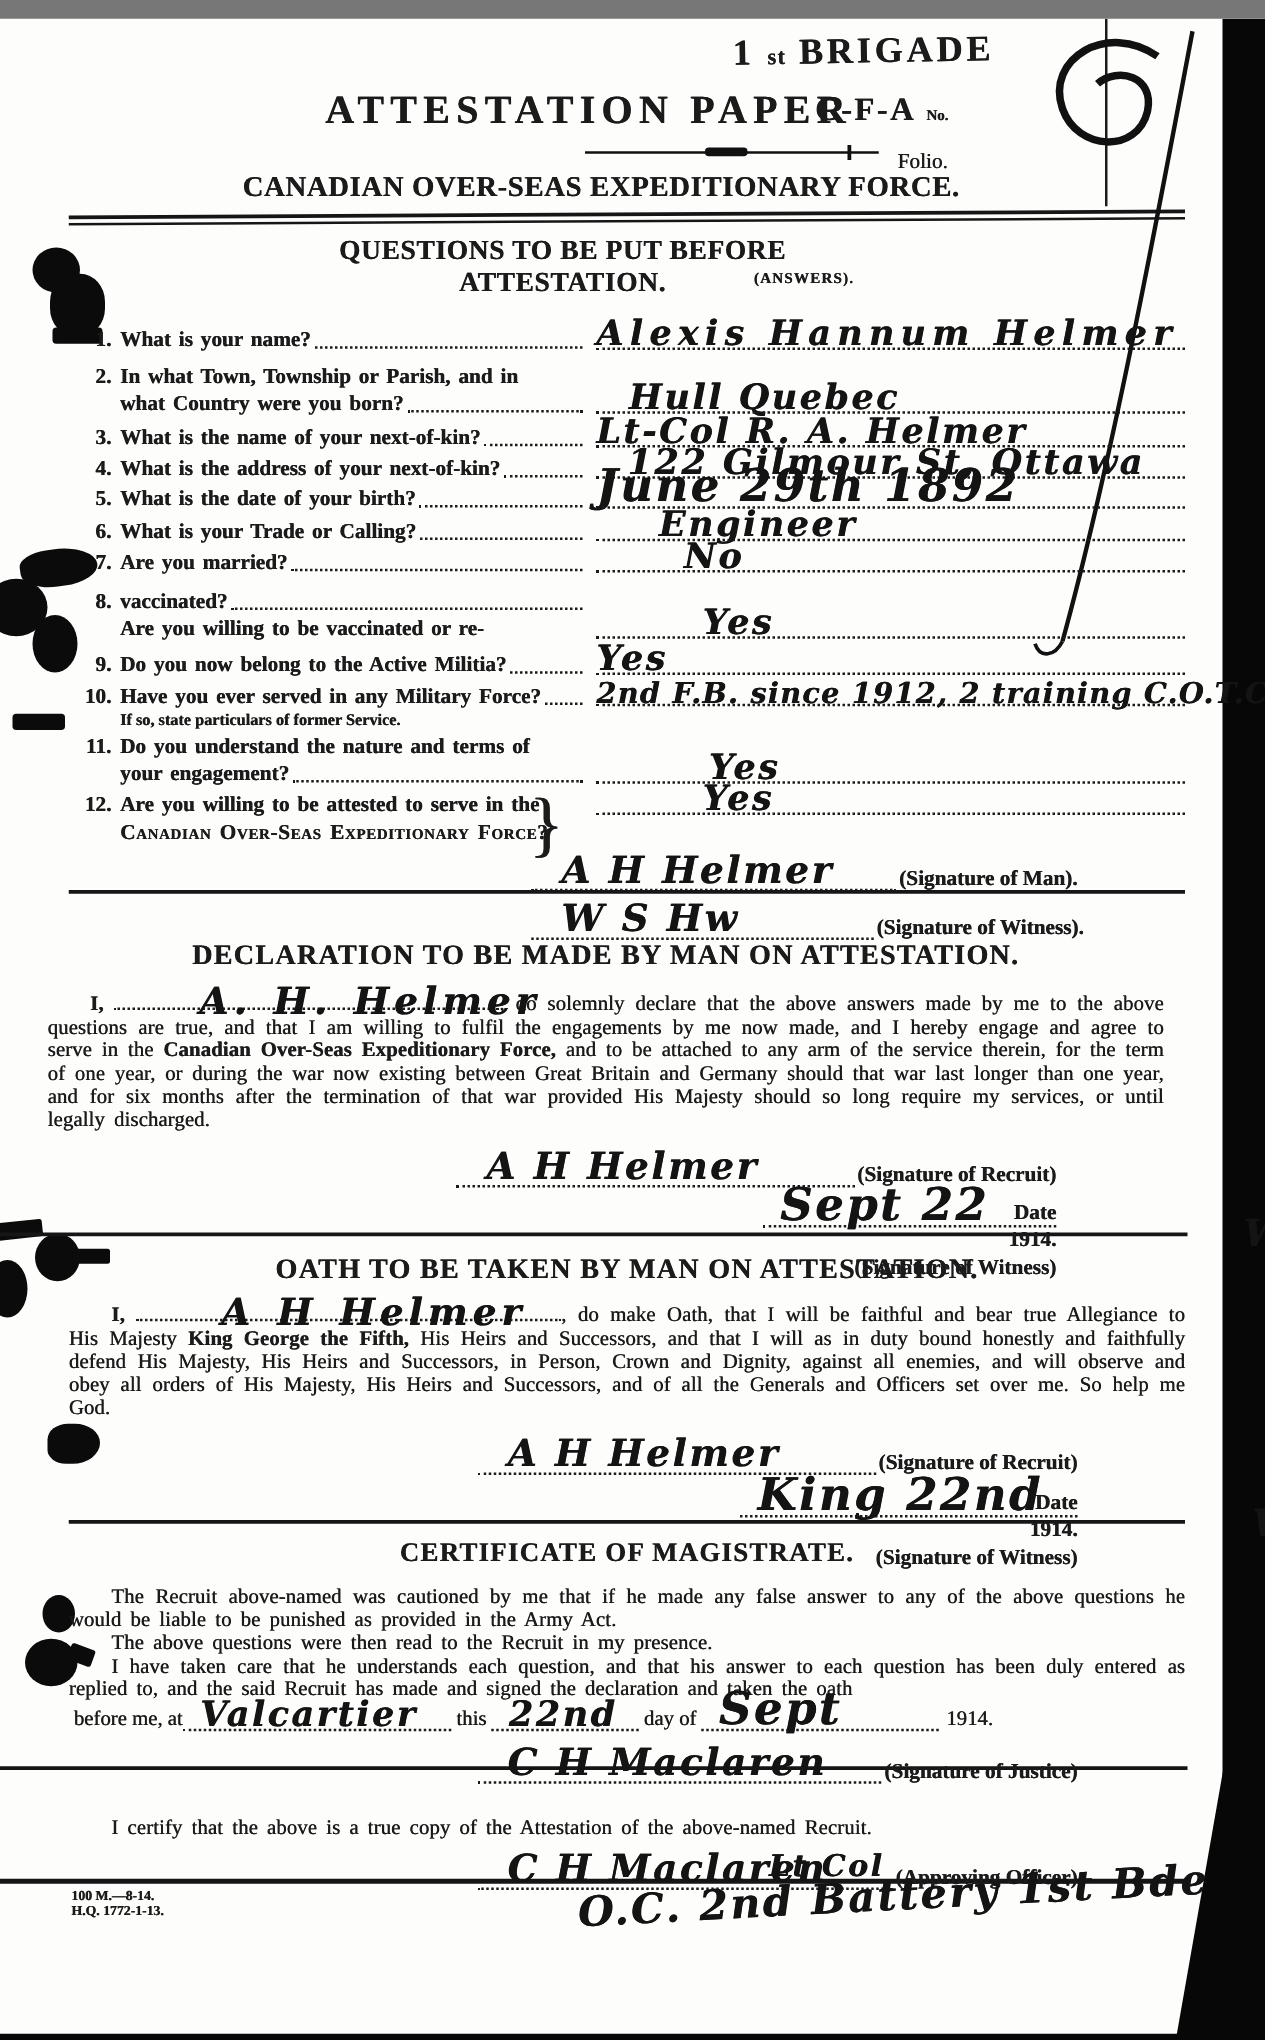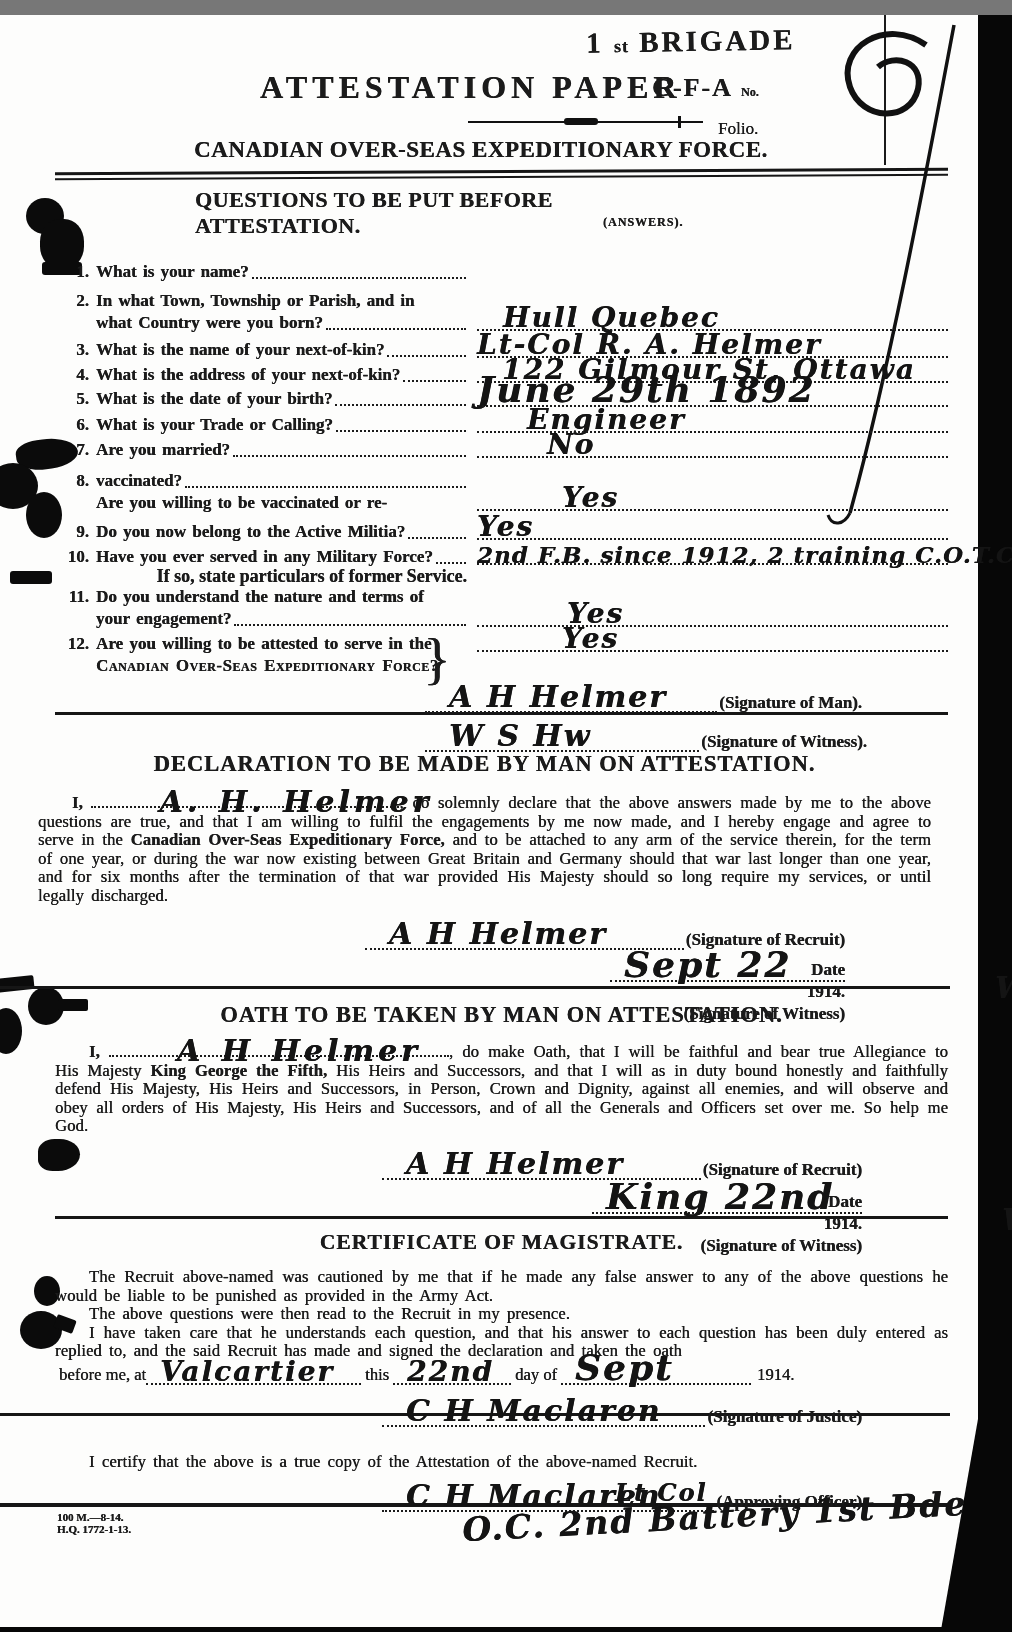--- a/index.html
+++ b/index.html
@@ -24,29 +24,29 @@
   .no-label{position:absolute;left:741px;top:70px;font-size:12px;font-weight:bold;}
   .folio{position:absolute;left:718px;top:104px;font-size:17px;}
   .subtitle{position:absolute;left:194px;top:122px;font-size:23px;font-weight:bold;letter-spacing:0.5px;white-space:nowrap;}
   .divider{position:absolute;left:468px;top:103px;width:235px;height:8px;}
   .divider .ln{position:absolute;left:0;top:3px;width:100%;height:2px;background:#111;}
   .divider .dm{position:absolute;left:96px;top:0;width:34px;height:7px;background:#111;border-radius:3px;}
   .divider .tk{position:absolute;left:210px;top:-2px;width:3px;height:12px;background:#111;}
   .flourish{position:absolute;left:758px;top:0;}
   
   .qsec{position:absolute;left:55px;top:172px;width:893px;}
-  .qhead{margin:0 0 0 140px;width:510px;font-size:22px;font-weight:bold;letter-spacing:0.5px;}
+  .qhead{margin:0 0 0 140px;width:510px;text-align:center;font-size:22px;font-weight:bold;letter-spacing:0.5px;}
   .anslabel{position:absolute;left:548px;top:28px;font-size:12px;font-weight:bold;letter-spacing:1px;}
   .qrows{margin-top:22px;}
   .qrow{display:flex;position:relative;align-items:flex-end;}
   .qnum{width:34px;text-align:right;padding-right:7px;font-size:17px;font-weight:bold;align-self:flex-start;line-height:22px;}
   .qcell{width:371px;}
   .qline{display:flex;font-size:17px;font-weight:bold;line-height:22px;word-spacing:2px;}
   .leader{flex:1;border-bottom:2px dotted #1b1b1b;margin:0 1px 4px 3px;}
-  .qnote{font-size:18px;font-weight:bold;text-align:right;line-height:16px;}
+  .qnote{font-size:13px;font-weight:bold;text-align:left;line-height:16px;}
   .sc{font-variant:small-caps;letter-spacing:0.5px;}
   .acell{flex:1;margin-left:10px;position:relative;min-height:22px;}
   .acell::after{content:'';position:absolute;left:0;right:0;bottom:3px;border-bottom:2.4px dotted #1b1b1b;}
   .acell .hw{position:absolute;bottom:0;left:0;}
   .r10 .acell::after{bottom:19px;} .r10 .acell .hw{bottom:16px;}
   .r12 .acell::after{bottom:25px;} .r12 .acell .hw{bottom:22px;}
   .brace{position:absolute;left:368px;bottom:-4px;font-size:58px;line-height:44px;font-weight:normal;}
   .r1{margin-bottom:7px;} .r2{margin-bottom:5px;} .r3{margin-bottom:3px;} .r4{margin-bottom:2px;}
   .r5{margin-bottom:4px;} .r6{margin-bottom:3px;} .r7{margin-bottom:9px;} .r8{margin-bottom:7px;}
   .r9{margin-bottom:3px;} .r10{margin-bottom:2px;} .r11{margin-bottom:3px;} .r12{margin-bottom:0;}
@@ -155,20 +155,23 @@
     <div class="qrows">
 
       <div class="qrow r1">
         <div class="qnum">1.</div>
         <div class="qcell">
           <div class="qline">
               <span>What is your name?</span>
               <span class="leader"></span>
             </div>
         </div>
+        <div class="acell">
+            <span class="hw">Alexis Hannum Helmer</span>
+          </div>
       </div>
 
       <div class="qrow r2">
         <div class="qnum">2.</div>
         <div class="qcell">
           <div class="qline">
               <span>In what Town, Township or Parish, and in</span>
             </div>
           <div class="qline">
               <span>what Country were you born?</span>

